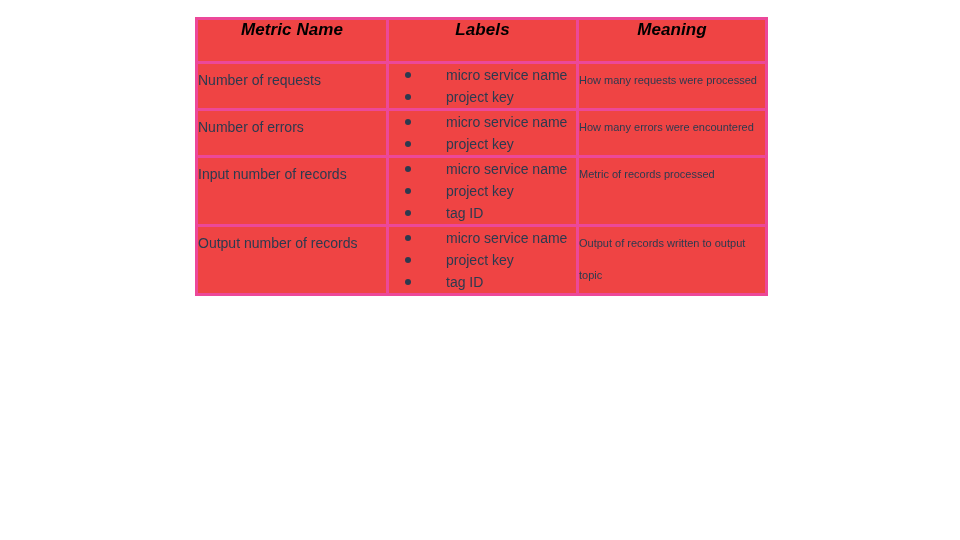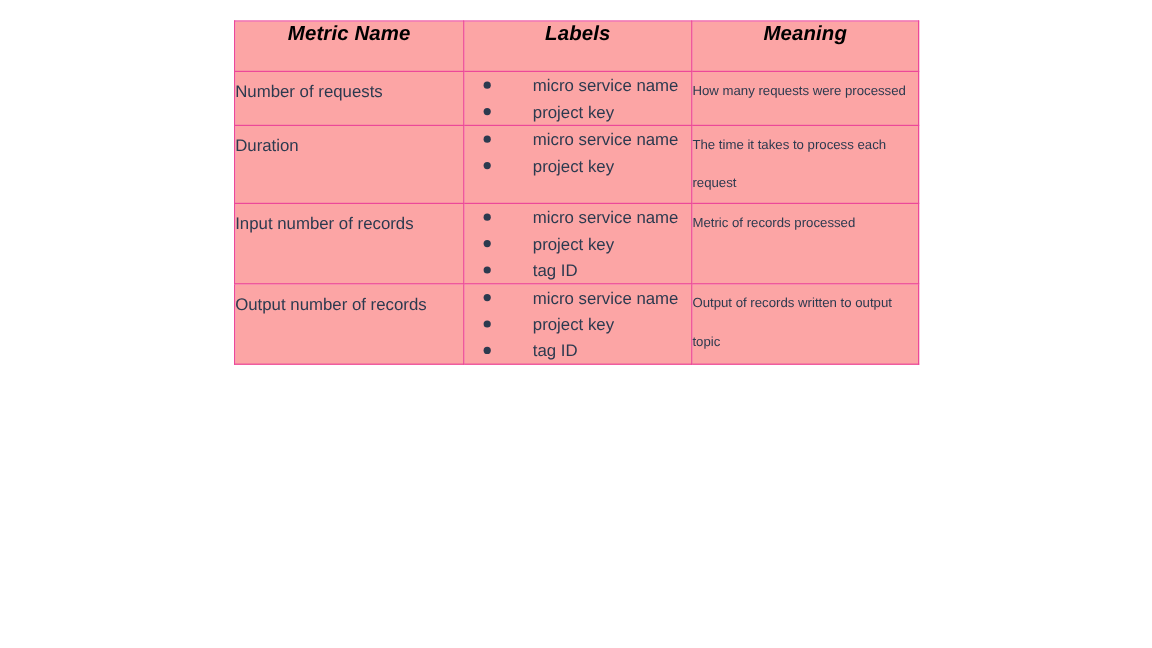--- a/index.html
+++ b/index.html
@@ -18,24 +18,24 @@
     position: absolute;
     left: 195px;
     top: 17px;
     width: 570px;
     border-collapse: collapse;
     table-layout: fixed;
   }
 
   #metrics-table td,
   #metrics-table th {
-    border: 1px solid #ec4899;
+    border: 3px solid #ec4899;
     vertical-align: top;
     padding: 0;
-    background: #fca5a5;
+    background: #ef4444;
   }
 
   
   col.c-metric  { width: 191px; }
   col.c-labels  { width: 190px; }
   col.c-meaning { width: 189px; }
 
   
   .hdr-cell {
     height: 41px;
@@ -130,30 +130,30 @@
             <li><span class="bullet"></span><span>micro service name</span></li>
             <li><span class="bullet"></span><span>project key</span></li>
           </ul>
         </td>
         <td class="meaning-cell">
           <div class="meaning-text">How many requests were processed</div>
         </td>
       </tr>
       <tr>
         <td class="metric-cell">
-          <div class="metric-text">Duration</div>
+          <div class="metric-text">Number of errors</div>
         </td>
         <td class="labels-cell">
           <ul class="label-list">
             <li><span class="bullet"></span><span>micro service name</span></li>
             <li><span class="bullet"></span><span>project key</span></li>
           </ul>
         </td>
         <td class="meaning-cell">
-          <div class="meaning-text">The time it takes to process each request</div>
+          <div class="meaning-text">How many errors were encountered</div>
         </td>
       </tr>
       <tr>
         <td class="metric-cell">
           <div class="metric-text">Input number of records</div>
         </td>
         <td class="labels-cell">
           <ul class="label-list">
             <li><span class="bullet"></span><span>micro service name</span></li>
             <li><span class="bullet"></span><span>project key</span></li>

